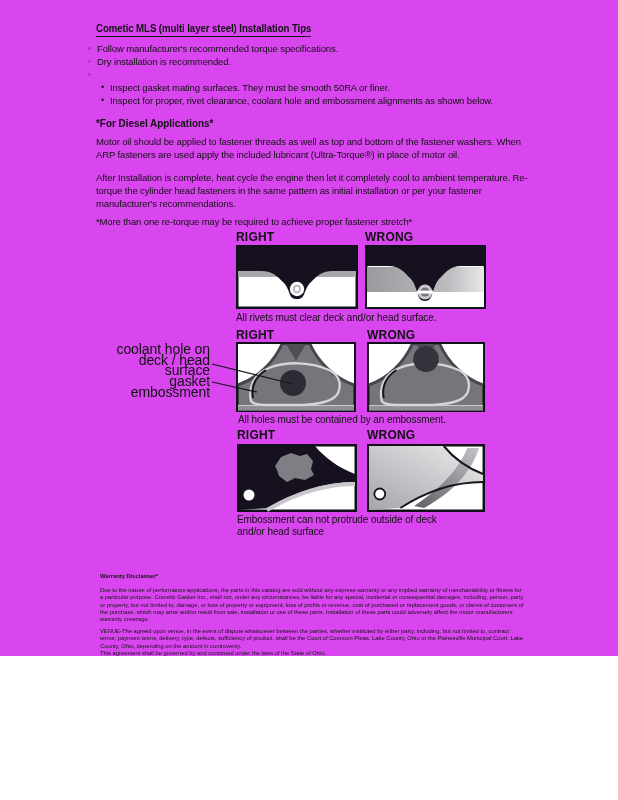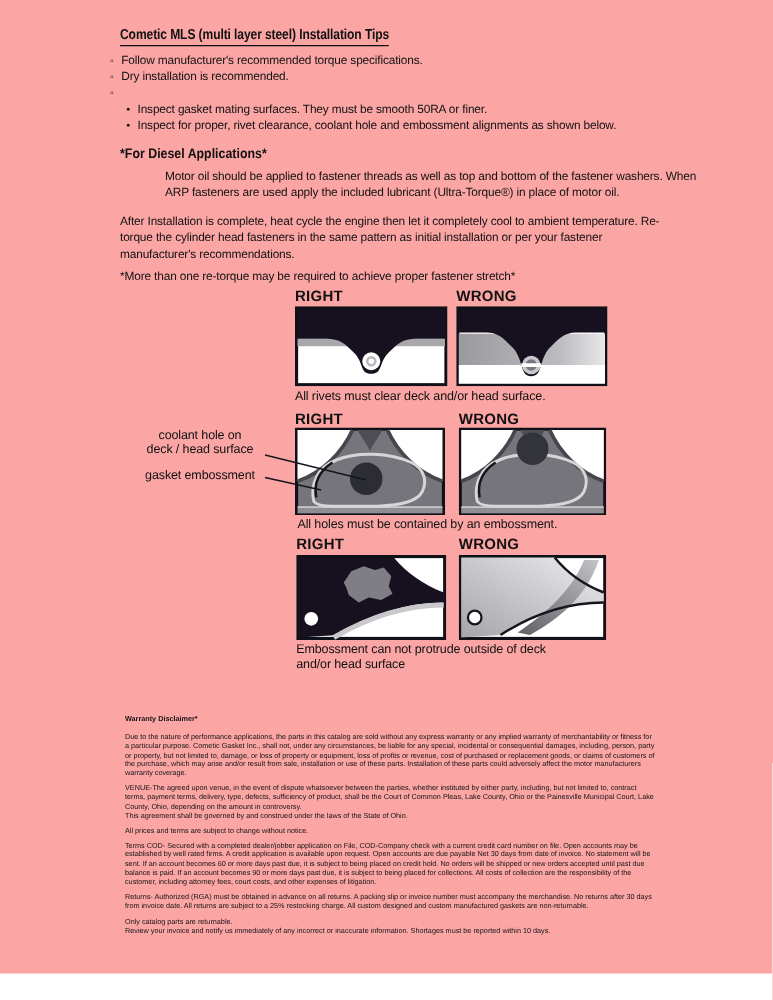--- a/index.html
+++ b/index.html
@@ -1,17 +1,17 @@
 <!DOCTYPE html>
 <html><head>
 <meta charset="utf-8">
 <style>
   html,body{margin:0;padding:0;background:#ffffff;}
   .page{
-    position:relative;width:618px;height:779px;background:#fca5a5;
+    position:relative;width:618px;height:656px;background:#d946ef;
     font-family:"Liberation Sans", sans-serif;color:#111;overflow:hidden;
   }
   
   .title{
     position:absolute;left:96px;top:22px;margin:0;
     font-size:11.5px;font-weight:bold;letter-spacing:-0.1px;
     border-bottom:1.6px solid #111;padding-bottom:2px;
     transform:scaleX(0.84);transform-origin:left top;white-space:nowrap;
   }
   
@@ -24,22 +24,22 @@
   .h2{
     position:absolute;left:96px;top:117px;margin:0;font-size:11px;font-weight:bold;
     transform:scaleX(0.9);transform-origin:left top;white-space:nowrap;
   }
   .body{position:absolute;left:96px;margin:0;width:445px;font-size:9.5px;
     line-height:13.2px;letter-spacing:-0.12px;}
   
   .dlabel{position:absolute;font-size:12px;font-weight:600;letter-spacing:0.2px;
     text-align:left;line-height:14px;}
   .caption{position:absolute;margin:0;font-size:10px;line-height:12px;letter-spacing:-0.1px;}
-  .callout{position:absolute;font-size:10px;line-height:10.5px;letter-spacing:-0.1px;
-    text-align:center;}
+  .callout{position:absolute;font-size:14px;line-height:10.5px;letter-spacing:-0.1px;
+    text-align:right;}
   svg.dbox{position:absolute;display:block;}
   svg.overlay{position:absolute;display:block;}
   
   .disclaimer{position:absolute;left:100px;top:573px;width:424px;font-size:5.8px;
     line-height:7.2px;letter-spacing:0;color:#151515;}
   .disclaimer p{margin:0 0 5px 0;}
   .disclaimer p.tight{margin-bottom:0;}
   .disclaimer .dh{font-weight:bold;margin-bottom:7px;}
   
   .footer{position:absolute;left:389px;top:784px;font-size:14px;color:#2a2a2a;
@@ -68,21 +68,21 @@
       <span class="m">•</span>
       <span>Inspect gasket mating surfaces.  They must be smooth 50RA or finer.</span>
     </div>
     <div class="b sub">
       <span class="m">•</span>
       <span>Inspect for proper, rivet clearance, coolant hole and embossment alignments as shown below.</span>
     </div>
   </div>
 
   <h2 class="h2">*For Diesel Applications*</h2>
-  <p class="body" style="top:135px;margin-left:36px;">Motor oil should be applied to fastener threads as well as top and bottom of the fastener washers. When ARP fasteners are used apply the included lubricant (Ultra-Torque®) in place of motor oil.</p>
+  <p class="body" style="top:135px;">Motor oil should be applied to fastener threads as well as top and bottom of the fastener washers. When ARP fasteners are used apply the included lubricant (Ultra-Torque®) in place of motor oil.</p>
   <p class="body" style="top:171px;">After Installation is complete, heat cycle the engine then let it completely cool to ambient temperature. Re-torque the cylinder head fasteners in the same pattern as initial installation or per your fastener manufacturer's recommendations.</p>
   <p class="body" style="top:215px;">*More than one re-torque may be required to achieve proper fastener stretch*</p>
 
   <span class="dlabel" style="left:236px;top:230px;width:122px;">RIGHT</span>
   <span class="dlabel" style="left:365px;top:230px;width:121px;">WRONG</span>
 
   <svg class="dbox" style="left:236px;top:245px;" width="122" height="64" viewBox="0 0 122 64">
     <rect x="1.25" y="1.25" width="119.5" height="61.5" fill="#ffffff" stroke="#101018" stroke-width="2.5"></rect>
     <polygon points="2,26 36,26 42,32 2,32" fill="#a8a8ac"></polygon>
     <polygon points="120,26 86,26 80,32 120,32" fill="#a8a8ac"></polygon>

